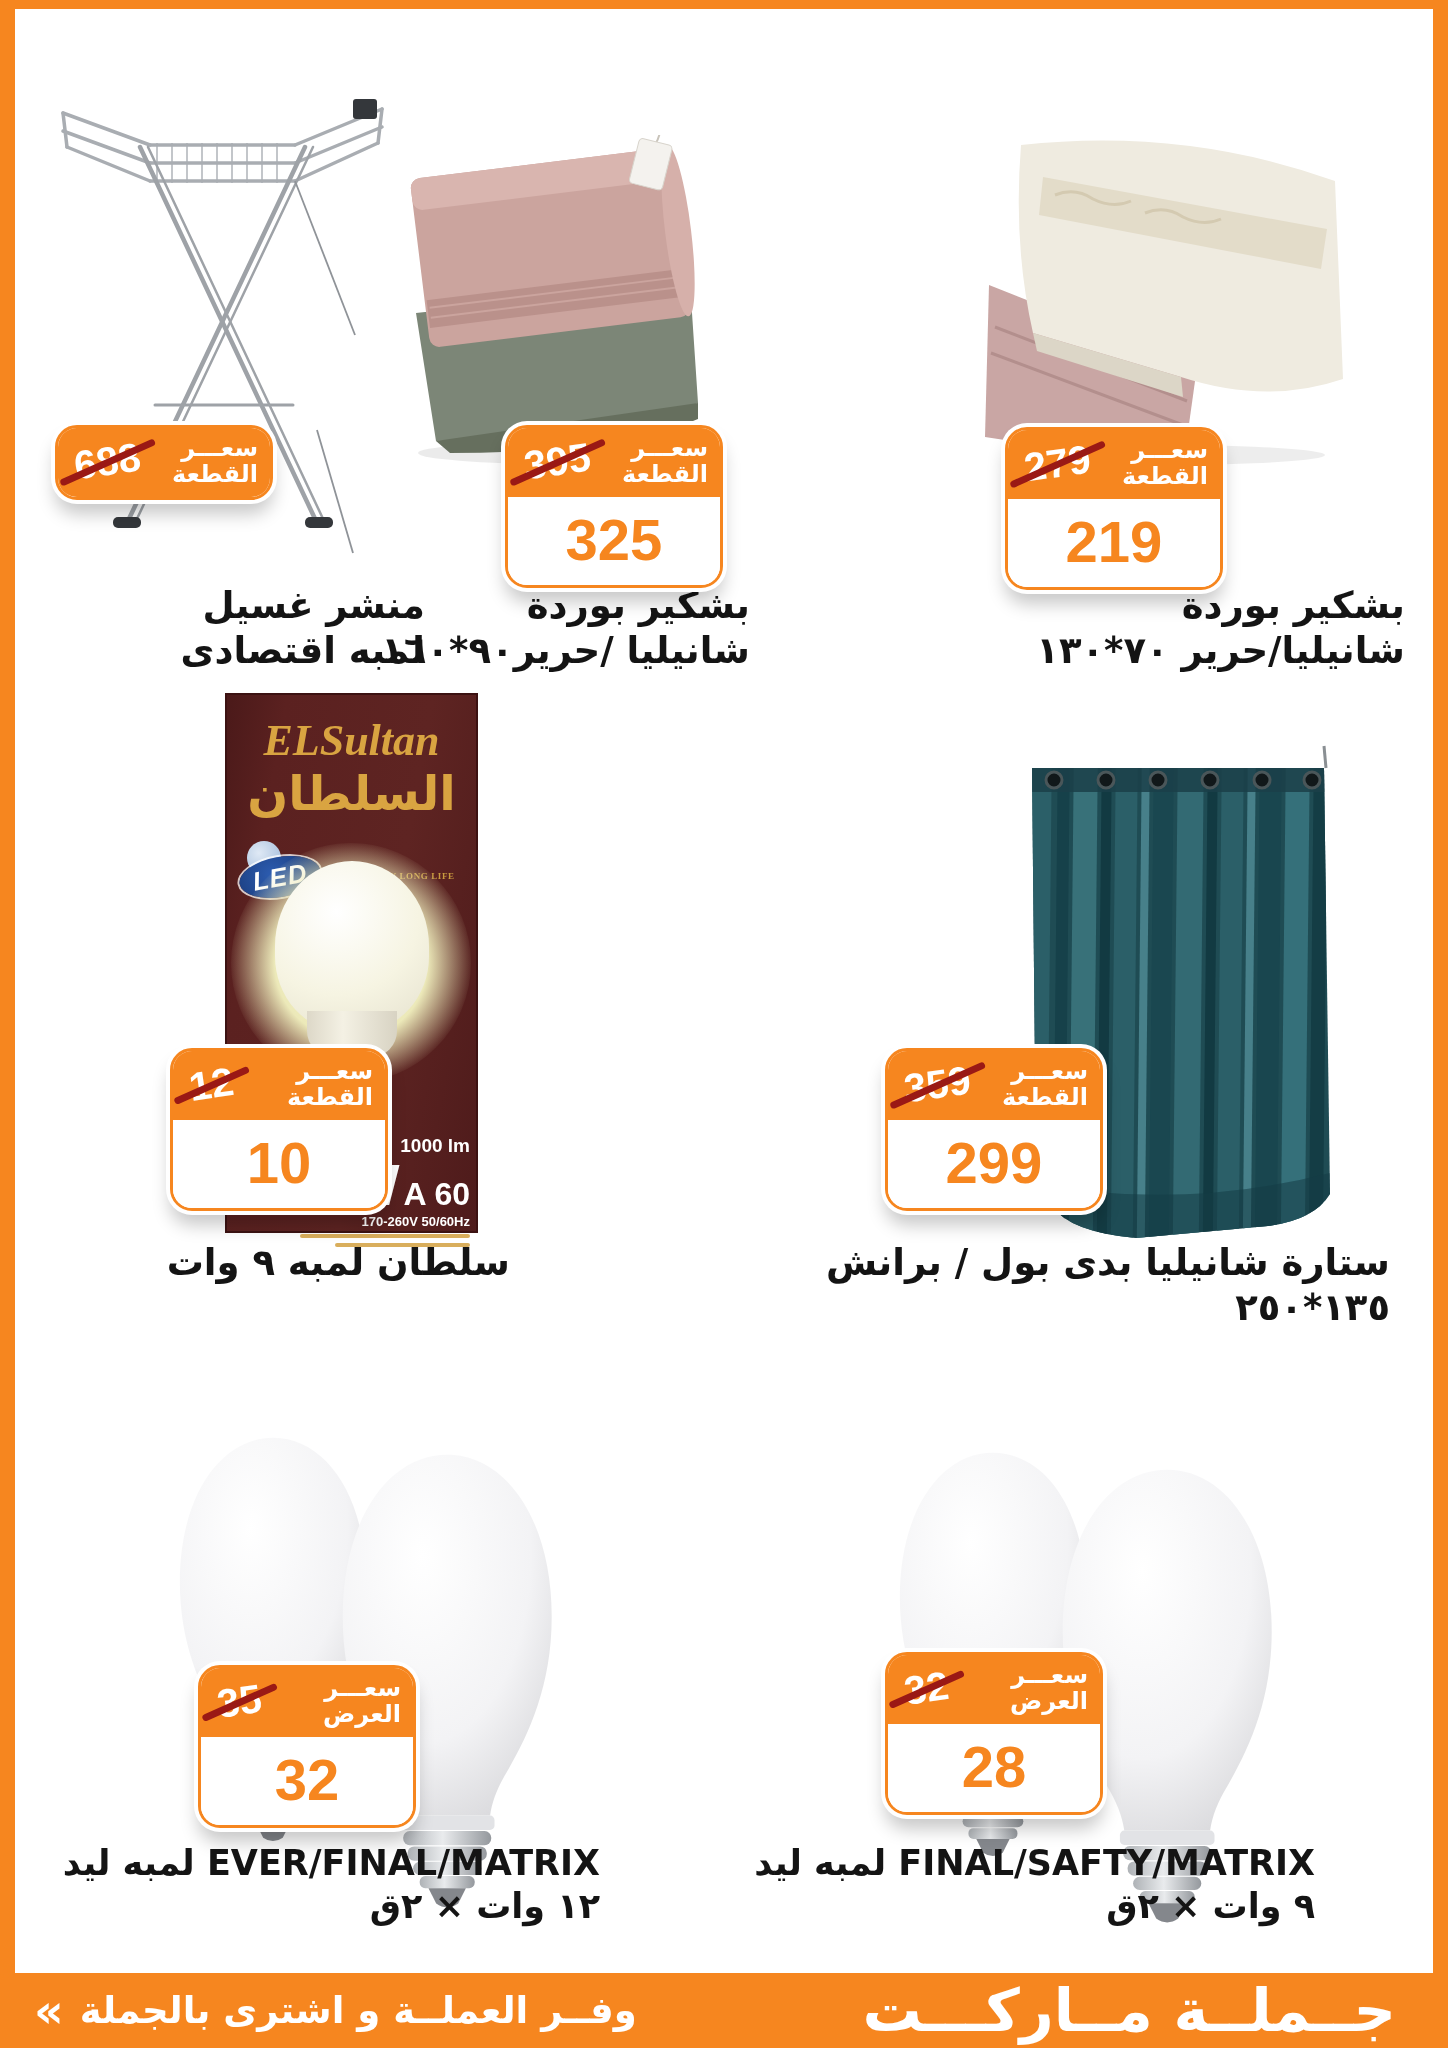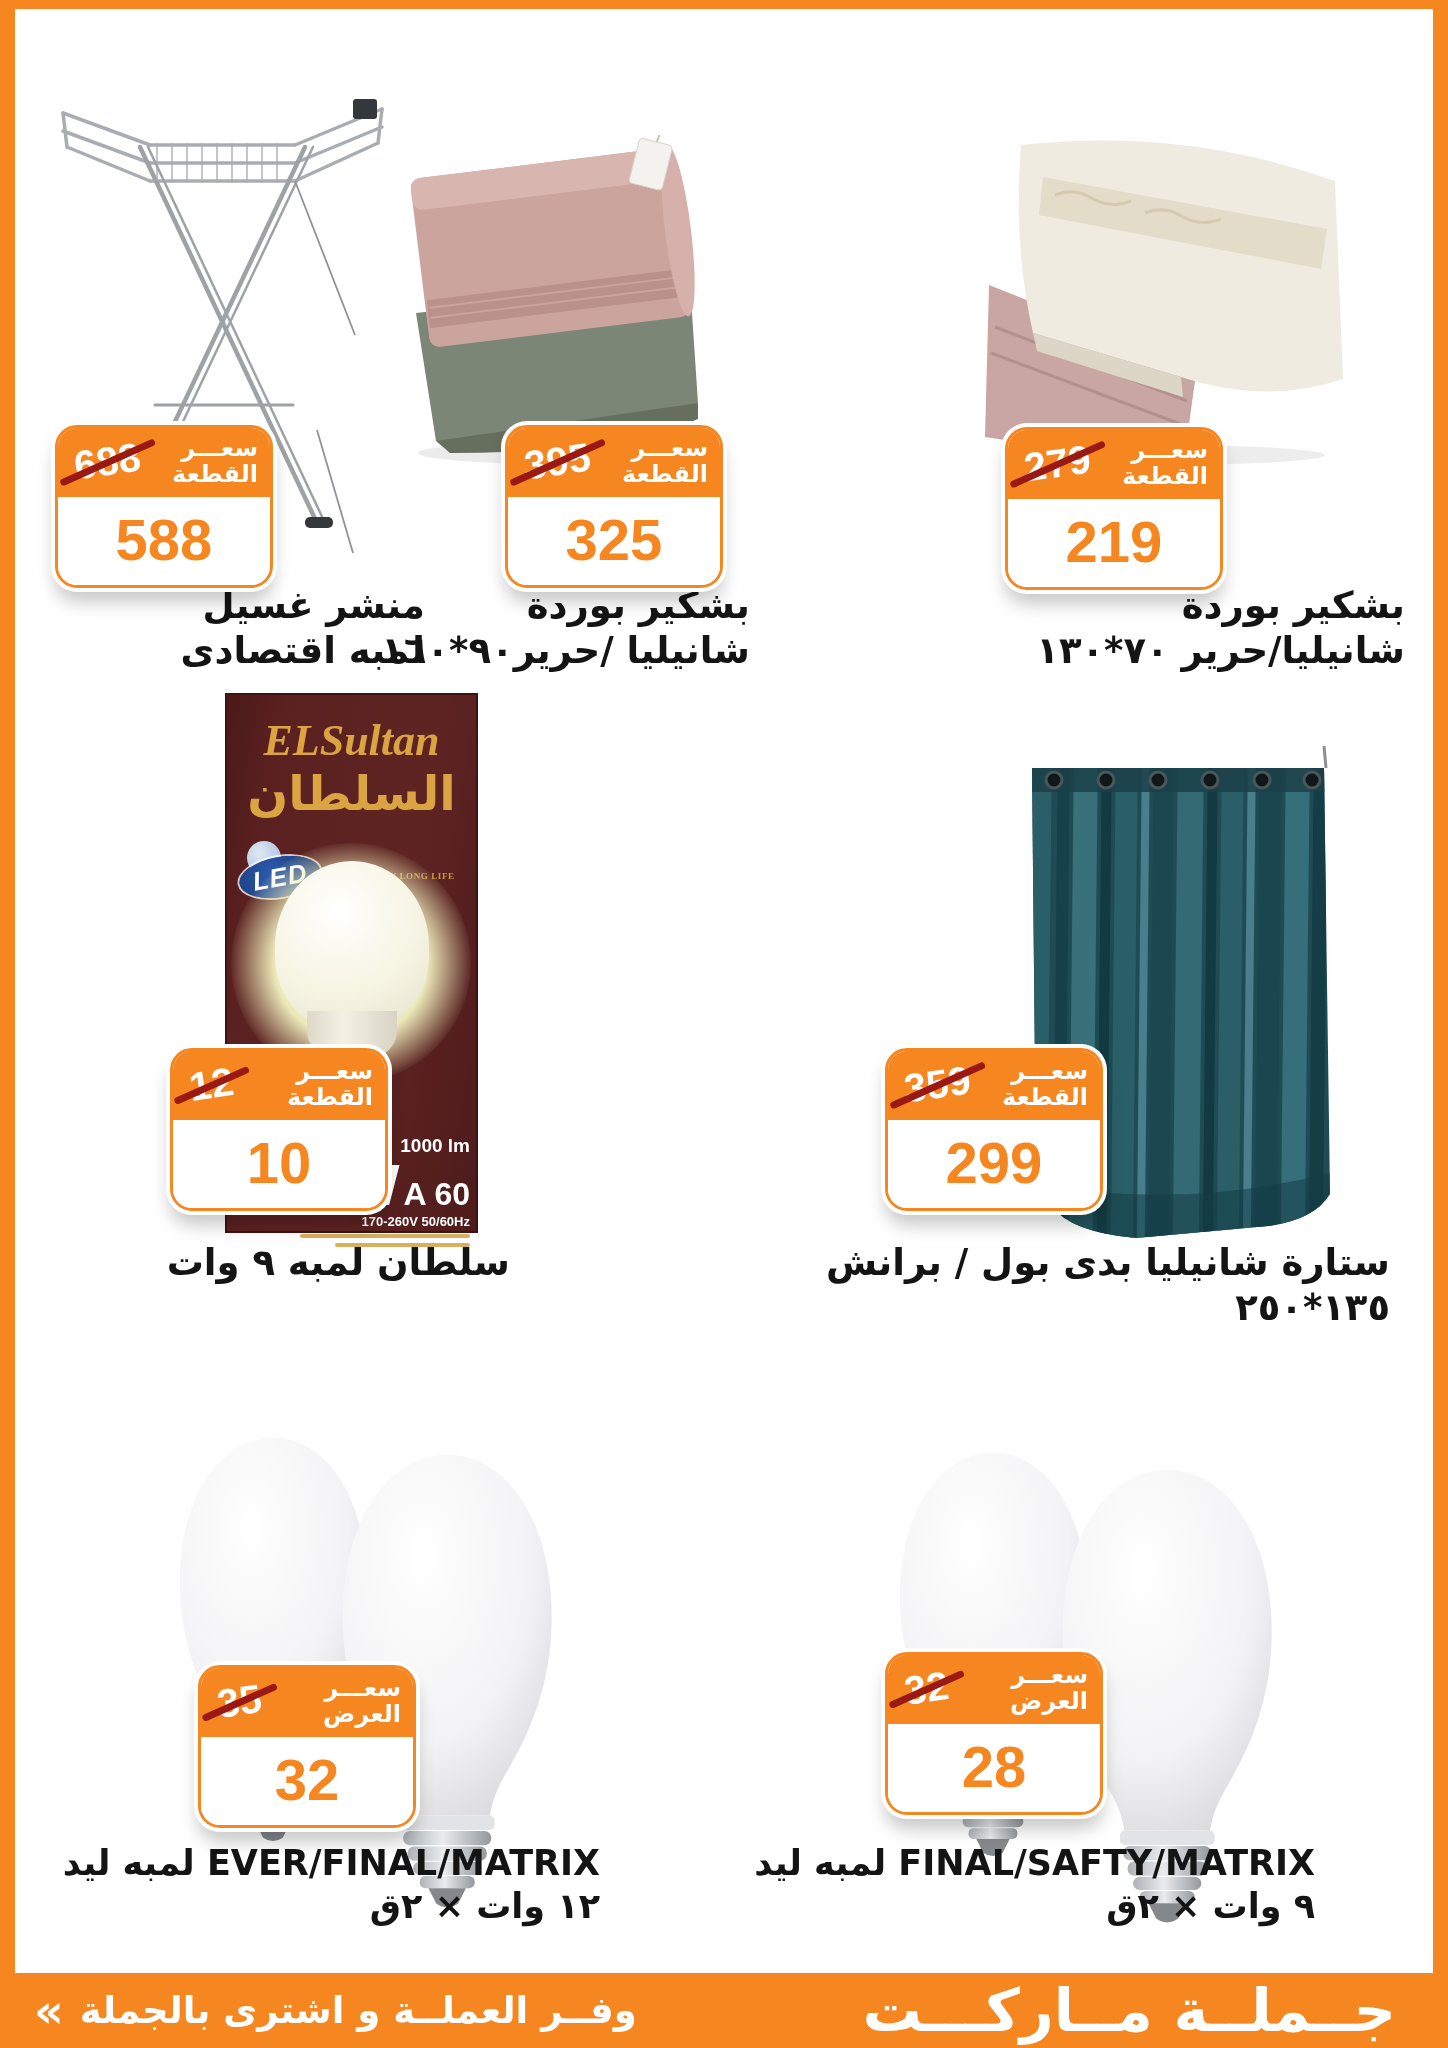--- a/index.html
+++ b/index.html
@@ -117,21 +117,20 @@
     <div class="ptag-hdr">
       <div class="ptag-lbl">
         <span>سعـــر</span>
         <span>القطعة</span>
       </div>
       <div class="ptag-old">
         <span>688</span>
         <i class="strike"></i>
       </div>
     </div>
-    <div class="ptag-new">588</div>
   </div>
   <div class="plabel" style="left:55px;top:583px;width:370px">
     <div>منشر غسيل</div>
     <div>لمبه اقتصادى</div>
   </div>
 
   <svg class="pimg" style="left:398px;top:135px" width="305" height="335" viewBox="0 0 305 335">
     <ellipse cx="160" cy="318" rx="140" ry="11" fill="rgba(0,0,0,.08)"></ellipse>
     <path d="M18,178 L292,148 L300,268 Q220,306 150,304 L38,306 Z" fill="#7c8677"></path>
     <path d="M38,306 L300,268 L300,284 Q220,318 52,318 Z" fill="#666f5e"></path>

